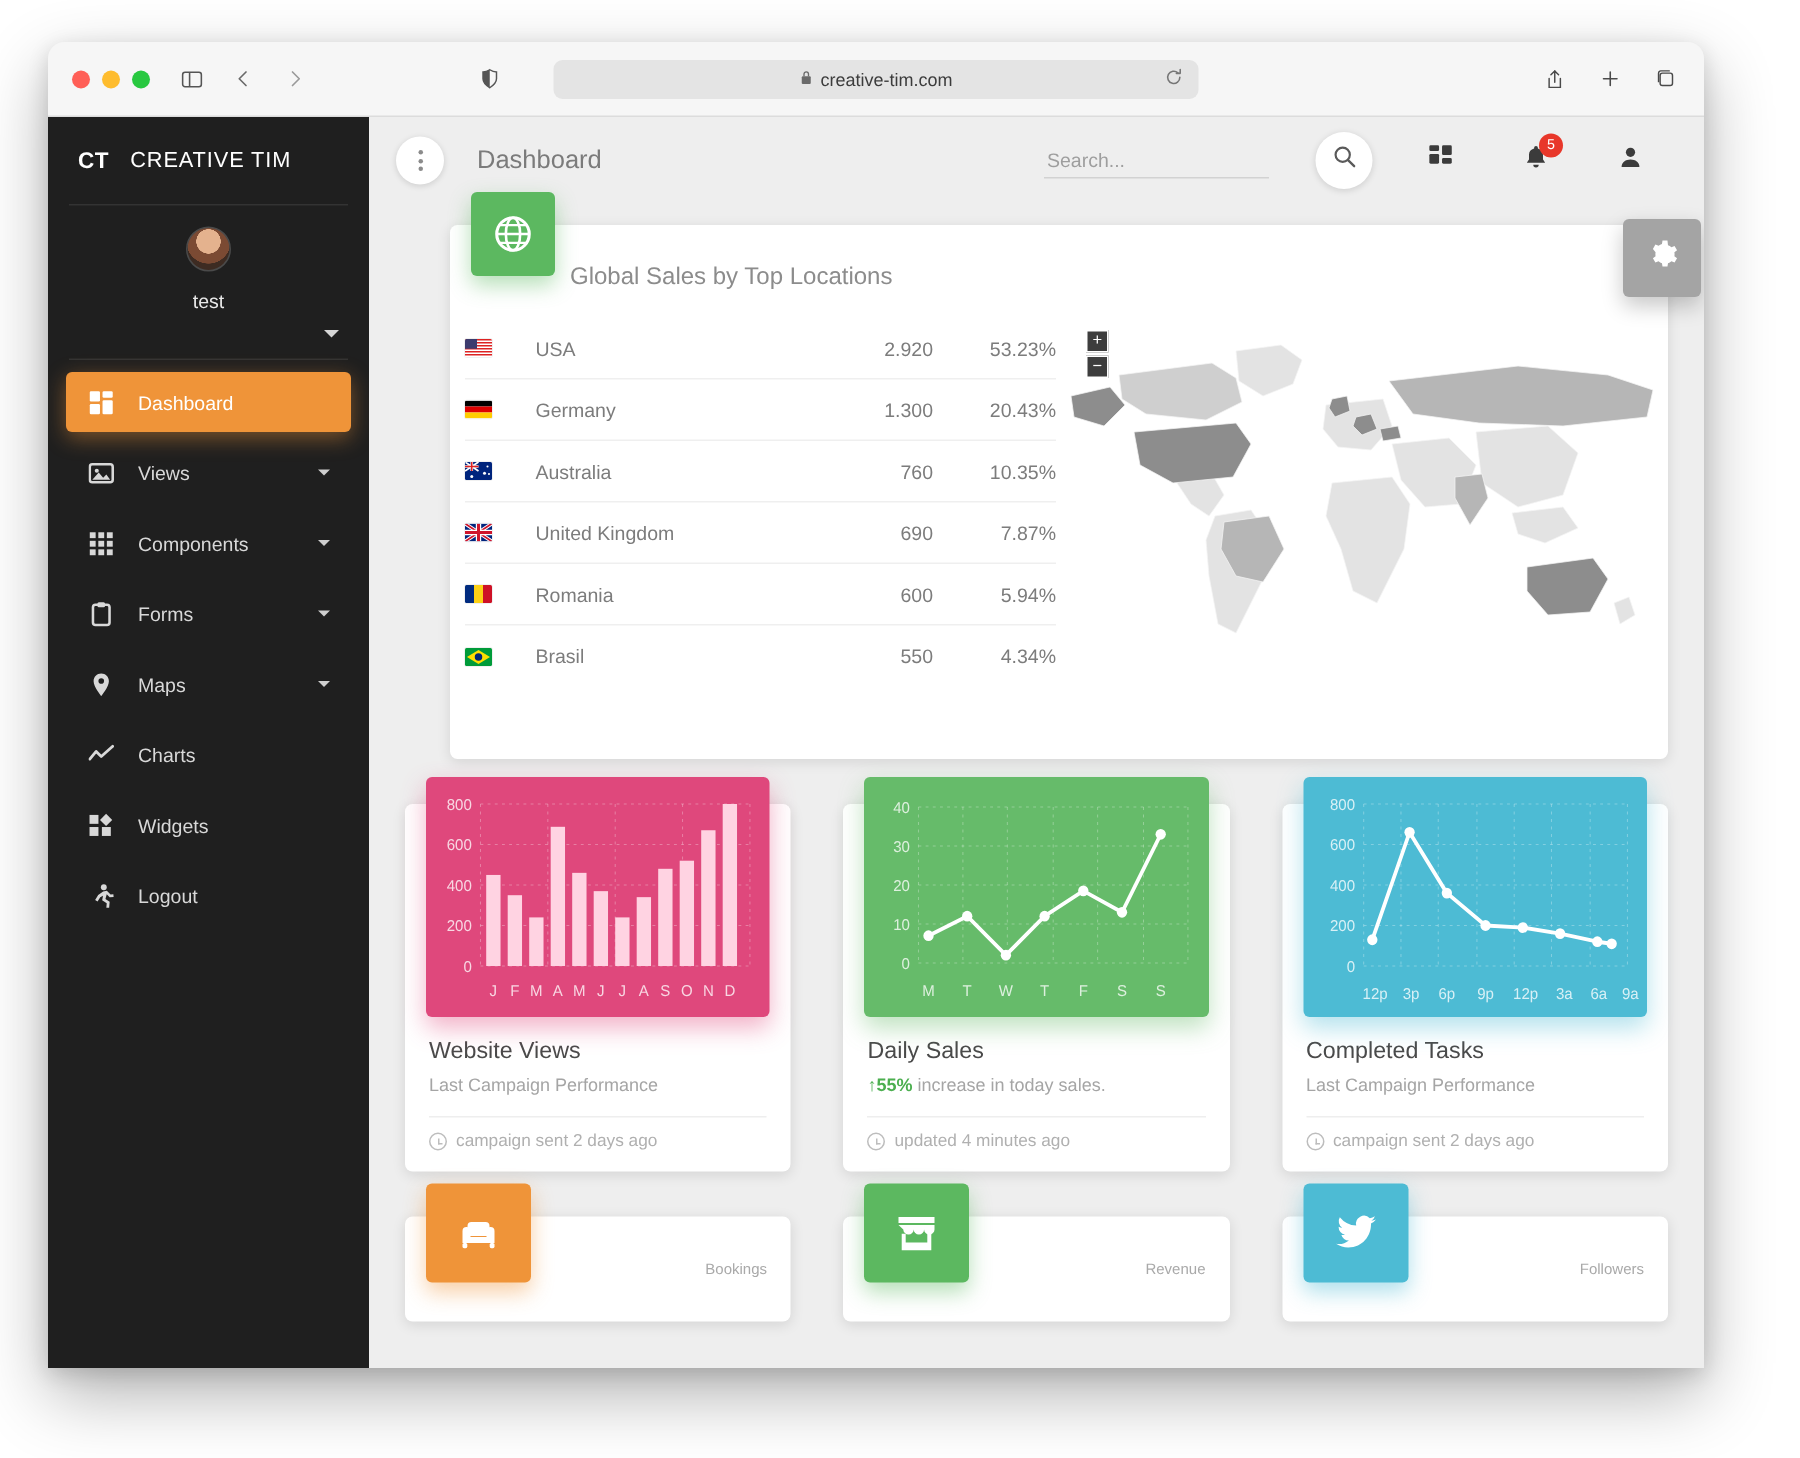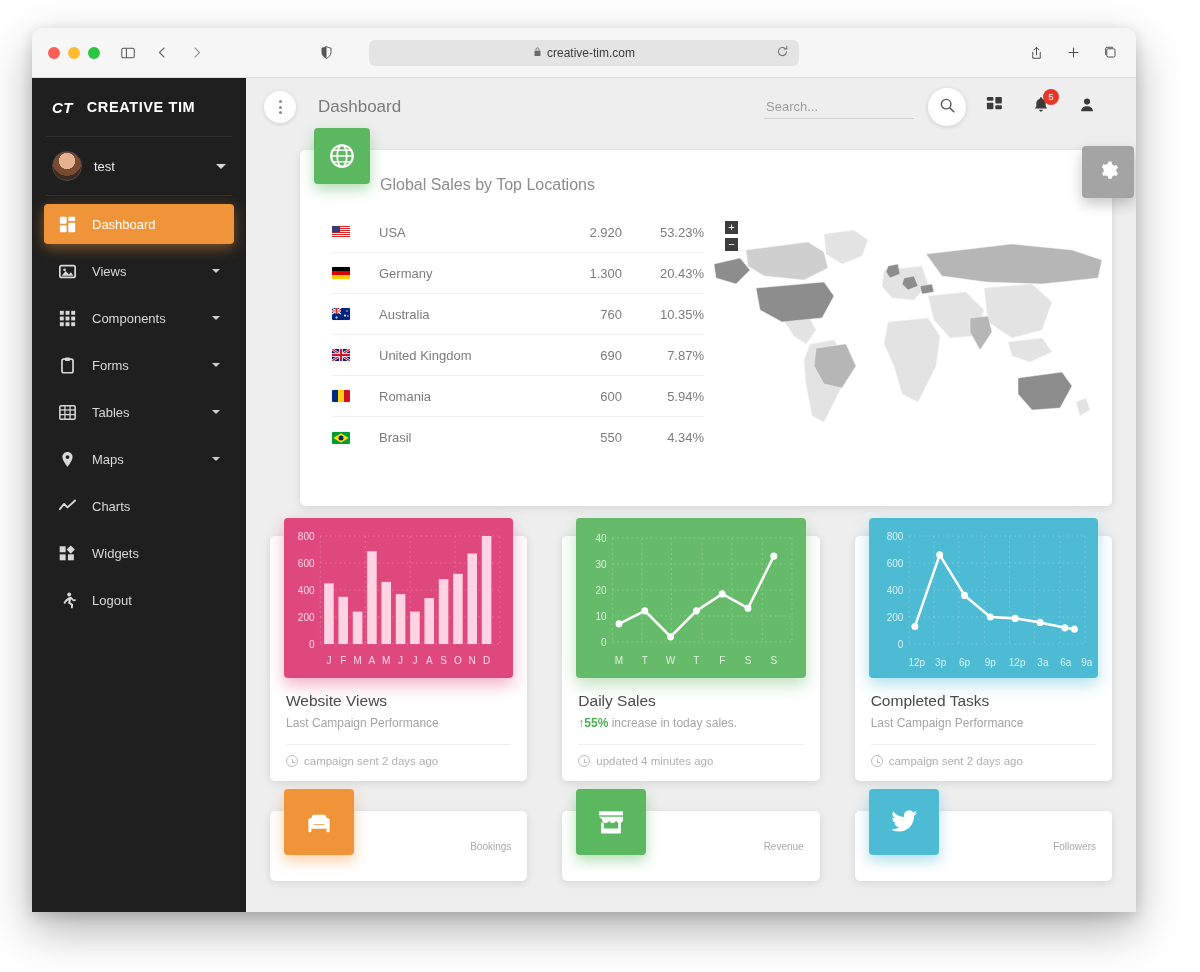--- a/index.html
+++ b/index.html
@@ -62,27 +62,27 @@
   .sidebar {
     width: 214px; flex: 0 0 214px;
     background: #1f1f1f;
     color: #ffffff;
     position: relative;
   }
   .brand {
     height: 58px; display: flex; align-items: center; gap: 14px;
     padding: 0 20px;
   }
-  .brand-mark { font-size: 15px; font-weight: 700; letter-spacing: .4px; font-style: italic; }
-  .brand-name { font-size: 14.5px; font-weight: 700; letter-spacing: .6px; }
+  .brand-mark { font-size: 15px; font-weight: 700; letter-spacing: .4px; }
+  .brand-name { font-size: 14.5px; font-weight: 400; letter-spacing: .6px; }
   .divider { height: 1px; background: #333333; margin: 0 14px; }
 
   .userrow {
     display: flex; align-items: center; gap: 12px;
-    padding: 14px 20px; cursor: pointer;
+    padding: 14px 20px; cursor: pointer; flex-direction: column;
   }
   .avatar {
     width: 30px; height: 30px; border-radius: 50%;
     background: radial-gradient(circle at 50% 32%, #e4b28e 0 34%, #7b4a33 35% 62%, #3d2b22 63% 100%);
     border: 1px solid #4a4a4a;
     flex: 0 0 30px;
   }
   .user-name { font-size: 13px; color: #e9e9e9; }
   .caret {
     margin-left: auto;
@@ -122,21 +122,21 @@
   }
   .menu-btn {
     width: 32px; height: 32px; border-radius: 50%;
     background: #ffffff; box-shadow: 0 1px 4px rgba(0,0,0,0.14);
     display: flex; align-items: center; justify-content: center;
     flex-direction: column; gap: 2.5px; cursor: pointer;
   }
   .menu-btn i { width: 3px; height: 3px; border-radius: 50%; background: #8b8b8b; display: block; }
   .page-title { margin-left: 22px; font-size: 17px; color: #7b7b7b; }
 
-  .top-right { margin-left: auto; display: flex; align-items: center; gap: 0; }
+  .top-right { margin-left: auto; display: flex; align-items: center; gap: 17px; }
   .search-field {
     width: 150px; border: none; border-bottom: 1px solid #d2d2d2;
     background: transparent; font-size: 13px; color: #8e8e8e;
     padding: 4px 2px; outline: none;
     font-family: "Liberation Sans", sans-serif;
   }
   .search-field::placeholder { color: #9e9e9e; }
   .search-btn {
     width: 38px; height: 38px; border-radius: 50%; background: #fff;
     box-shadow: 0 1px 5px rgba(0,0,0,0.14);
@@ -178,21 +178,21 @@
     position: absolute; right: -22px; top: -4px;
     width: 52px; height: 52px; border-radius: 4px;
     background: #a4a4a4;
     display: flex; align-items: center; justify-content: center;
     box-shadow: 0 6px 14px rgba(0,0,0,.22);
     cursor: pointer; z-index: 5;
   }
   .gear-btn svg { width: 21px; height: 21px; fill: #fff; }
 
   .map-body { display: flex; padding: 18px 0 0 0; }
-  .sales-table { width: 415px; padding-left: 32px; }
+  .sales-table { width: 415px; padding-left: 10px; }
   .srow {
     display: flex; align-items: center; height: 41px;
     border-bottom: 1px solid #efefef; font-size: 13px; color: #7c7c7c;
   }
   .srow:last-child { border-bottom: none; }
   .flag { width: 18px; height: 12px; flex: 0 0 18px; border-radius: 1px; overflow: hidden; box-shadow: 0 0 0 .5px rgba(0,0,0,.08); }
   .s-country { flex: 1; padding-left: 29px; }
   .s-value { width: 90px; text-align: right; }
   .s-pct { width: 82px; text-align: right; }
 
@@ -393,33 +393,20 @@
           <span class="nav-ico">
               <svg viewBox="0 0 20 20">
                 <rect x="3.5" y="2.5" width="13" height="16" rx="2" fill="none" stroke="currentColor" stroke-width="2"></rect>
                 <rect x="7" y="0.6" width="6" height="4" rx="1.2"></rect>
               </svg>
             </span>
           <span class="nav-label">Forms</span>
           <span class="nav-caret"></span>
         </div>
 
-        <div class="nav-item">
-          <span class="nav-ico">
-              <svg viewBox="0 0 20 20">
-                <rect x="1" y="2" width="18" height="16" rx="1.5" fill="none" stroke="currentColor" stroke-width="1.8"></rect>
-                <line x1="1" y1="7" x2="19" y2="7" stroke="currentColor" stroke-width="1.5"></line>
-                <line x1="1" y1="12.5" x2="19" y2="12.5" stroke="currentColor" stroke-width="1.5"></line>
-                <line x1="7" y1="2" x2="7" y2="18" stroke="currentColor" stroke-width="1.5"></line>
-                <line x1="13" y1="2" x2="13" y2="18" stroke="currentColor" stroke-width="1.5"></line>
-              </svg>
-            </span>
-          <span class="nav-label">Tables</span>
-          <span class="nav-caret"></span>
-        </div>
 
         <div class="nav-item">
           <span class="nav-ico">
               <svg viewBox="0 0 20 20">
                 <path d="M10 1.2c-3.4 0-6 2.6-6 6 0 4.4 6 11.6 6 11.6s6-7.2 6-11.6c0-3.4-2.6-6-6-6z"></path>
                 <circle cx="10" cy="7.1" r="2.2" fill="#1f1f1f"></circle>
               </svg>
             </span>
           <span class="nav-label">Maps</span>
           <span class="nav-caret"></span>

